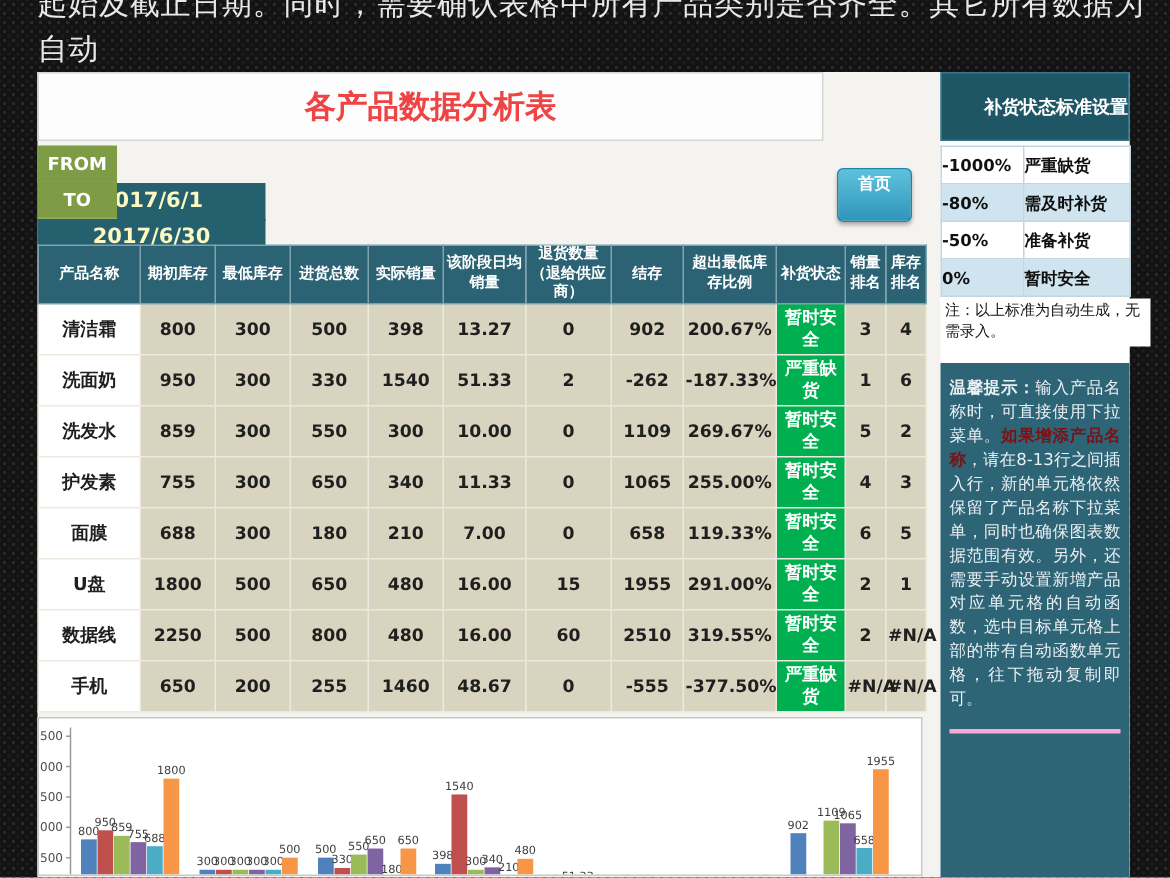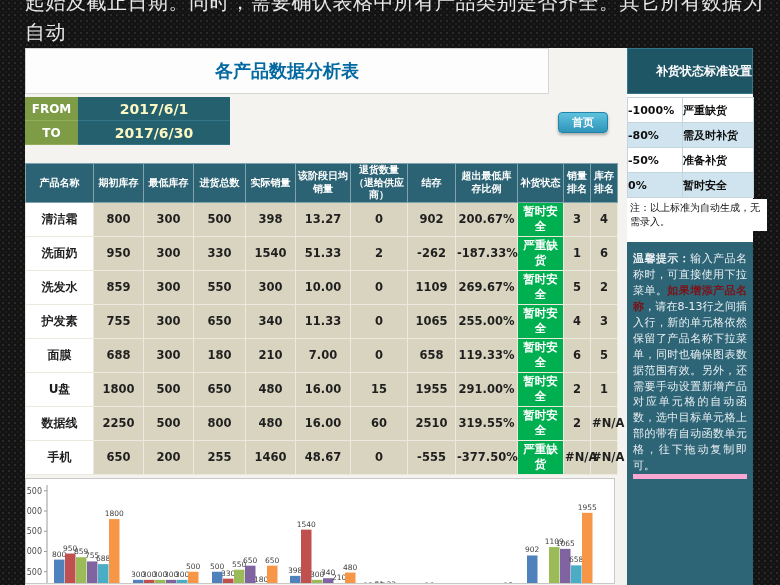--- a/index.html
+++ b/index.html
@@ -20,36 +20,36 @@
   .wrapper {
     position:absolute; left:25px; top:48px; width:728px; height:537px;
     background:#f4f3f0;
   }
   
   .main-panel { position:absolute; left:0; top:0; width:592px; height:537px; }
   .title-bar {
     position:absolute; left:0; top:0; width:524px; height:46px;
     background:#fdfdfd; border:1px solid #d6d6d6;
     text-align:center; line-height:44px;
-    color:#0369a1; font-weight:bold; font-size:18px;
+    color:#ef4444; font-weight:bold; font-size:21px;
   }
   .date-block { position:absolute; left:0; top:49px; width:205px; }
-  .date-row { display:flex; height:24px; }
+  .date-row { display:flex; height:24px;flex-direction:column; }
   .date-label {
     width:53px; background:#7e9c45; color:#fff; font-weight:bold;
     font-size:12px; text-align:center; line-height:24px;
     border-bottom:1px solid #91ad5b;
   }
   .date-value {
     width:152px; background:#25606f; color:#fef9c3; font-weight:bold;
     font-size:14px; text-align:center; line-height:24px;
     border-bottom:1px solid #35758a;
   }
   .home-btn {
-    position:absolute; left:533px; top:64px; width:50px; height:21px;
+    position:absolute; left:533px; top:64px; width:50px; height:36px;
     background:linear-gradient(#5ec2de,#2f95ba);
     border:1px solid #2183a9; border-radius:4px;
     color:#fff; font-size:11px; font-weight:bold; text-align:center; line-height:19px;
     box-shadow:0 2px 3px rgba(0,0,0,0.3); cursor:pointer;
   }
   table.data-table {
     position:absolute; left:0; top:115px; width:592px;
     border-collapse:collapse; table-layout:fixed;
   }
   .data-table th {
@@ -85,21 +85,21 @@
   .sb-rules tr.alt td { background:#cfe4ee; }
   .sb-note {
     position:absolute; left:0; top:151px; width:140px;
     background:#fff; color:#101010; font-size:10px; line-height:1.4; padding:2px 3px;
   }
   .sb-tips {
     position:absolute; left:0; top:194px; width:126px; height:343px;
     background:#2d6476; color:#e9eff2; font-size:11px; line-height:1.45;
     padding:9px 6px; text-align:justify;
   }
-  .tips-text { border-bottom:5px solid #f9a8d4; }
+  .tips-text { border-bottom:3px solid #f9a8d4; padding-bottom:12px; }
   .tips-prefix { font-weight:bold; }
   .tips-highlight { color:#7b1216; font-weight:bold; }
 </style>
 </head>
 <body>
 
 <div class="top-note">
   <div>起始及截止日期。同时，需要确认表格中所有产品类别是否齐全。其它所有数据为自动</div>
   <div>生成!</div>
 </div>

